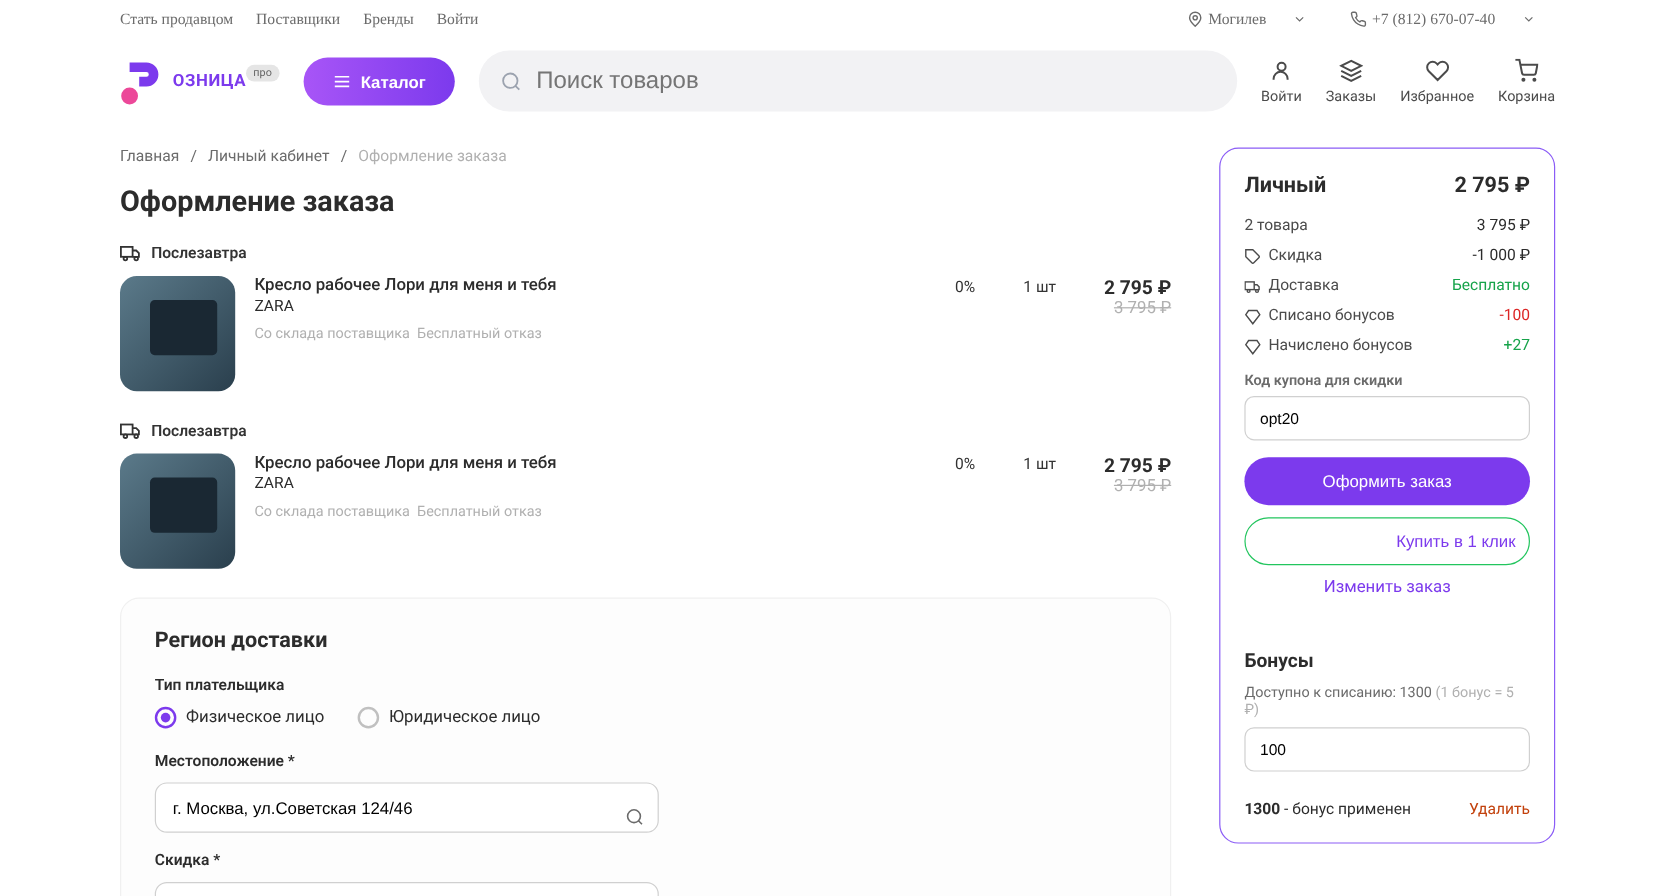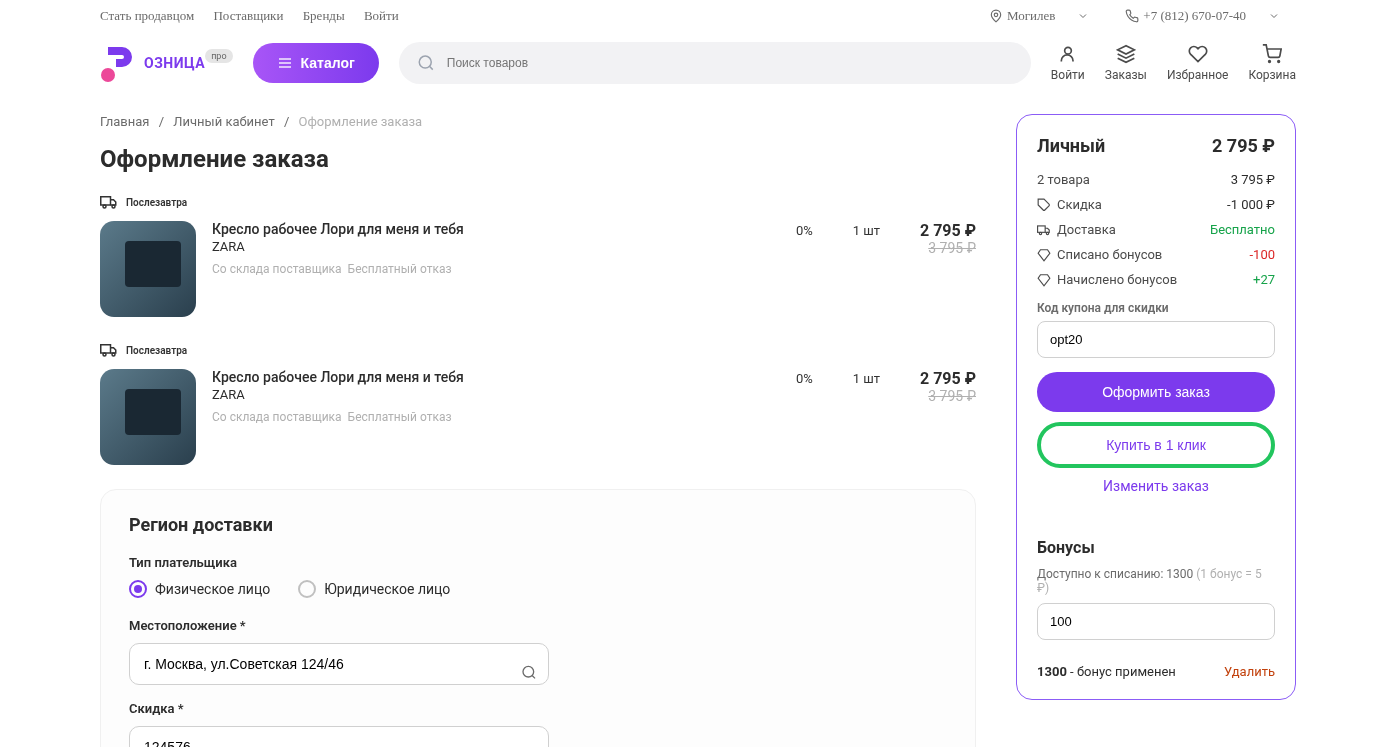--- a/index.html
+++ b/index.html
@@ -8,32 +8,32 @@
 .topbar { display: flex; justify-content: space-between; align-items: center; padding: 8px 100px; font-size: 13px; color: #6b6b6b; }
 .topbar-left a, .topbar-right span { color: #6b6b6b; text-decoration: none; margin-right: 16px; cursor: pointer; font-family: Liberation Serif, serif; }
 .topbar-right { display: flex; align-items: center; gap: 20px; }
 .topbar-right .loc, .topbar-right .phone { display: flex; align-items: center; gap: 4px; }
 .header { display: flex; align-items: center; padding: 10px 100px 30px; gap: 20px; }
 .logo { display: flex; align-items: center; gap: 4px; }
 .logo-mark { width: 40px; height: 40px; position: relative; }
 .logo-text { font-weight: 700; font-size: 14px; color: #7c3aed; letter-spacing: 0.5px; }
 .catalog-btn { background: linear-gradient(90deg, #a855f7, #7c3aed); color: #fff; border: none; border-radius: 999px; padding: 12px 24px; font-size: 14px; font-weight: 600; cursor: pointer; display: flex; align-items: center; gap: 8px; }
 .search-wrap { flex: 1; position: relative; }
-.search-input { width: 100%; border: none; background: #f2f2f4; border-radius: 999px; padding: 14px 20px 14px 48px; font-size: 12px; color: #6b6b6b; outline: none; }
+.search-input { width: 100%; border: none; background: #f2f2f4; border-radius: 999px; padding: 14px 20px 14px 48px; font-size: 20px; color: #6b6b6b; outline: none; }
 .search-icon { position: absolute; left: 18px; top: 50%; transform: translateY(-50%); color: #9ca3af; }
 .header-actions { display: flex; gap: 20px; }
 .header-action { display: flex; flex-direction: column; align-items: center; gap: 4px; font-size: 12px; color: #4b4b4b; cursor: pointer; }
 .header-action svg { width: 20px; height: 20px; }
 .main { display: flex; padding: 0 100px 40px; gap: 40px; align-items: flex-start; }
 .left { flex: 1; }
 .breadcrumb { font-size: 13px; color: #6b6b6b; margin-bottom: 16px; }
 .breadcrumb span.active { color: #b0b0b0; }
 .breadcrumb .sep { margin: 0 6px; }
 .page-title { font-size: 24px; font-weight: 700; margin-bottom: 20px; }
-.delivery-row { display: flex; align-items: center; gap: 8px; font-size: 10px; font-weight: 600; color: #333; margin-bottom: 10px; }
+.delivery-row { display: flex; align-items: center; gap: 8px; font-size: 13px; font-weight: 600; color: #333; margin-bottom: 10px; }
 .product { display: flex; gap: 16px; margin-bottom: 24px; }
 .product-img { width: 96px; height: 96px; border-radius: 14px; background: linear-gradient(135deg, #5b7a8a 0%, #2a3f4d 100%); position: relative; overflow: hidden; }
 .product-img::after { content: ''; position: absolute; inset: 20px 15px 30px 25px; background: #1a2833; border-radius: 4px; }
 .product-info { flex: 1; }
 .product-title { font-size: 14px; font-weight: 500; color: #2c2c2c; margin-bottom: 2px; }
 .product-brand { font-size: 13px; color: #2c2c2c; margin-bottom: 8px; }
 .product-meta { font-size: 12px; color: #b0b0b0; }
 .product-right { display: flex; align-items: flex-start; gap: 40px; }
 .discount, .qty { font-size: 13px; color: #333; padding-top: 2px; }
 .prices { text-align: right; }
@@ -52,21 +52,21 @@
 .input-wrap .search-mini { position: absolute; right: 12px; top: 50%; transform: translateY(-50%); color: #6b6b6b; }
 .sidebar { width: 280px; border: 1.5px solid #8b5cf6; border-radius: 16px; padding: 20px; }
 .sidebar h3 { font-size: 18px; font-weight: 700; display: flex; justify-content: space-between; align-items: baseline; margin-bottom: 16px; }
 .summary-row { display: flex; justify-content: space-between; align-items: center; font-size: 13px; margin-bottom: 10px; }
 .summary-row .label { display: flex; align-items: center; gap: 6px; color: #4b4b4b; }
 .summary-row .green { color: #16a34a; }
 .summary-row .red { color: #dc2626; }
 .coupon-label { font-size: 12px; color: #6b6b6b; font-weight: 600; margin: 14px 0 6px; }
 .coupon-input { width: 100%; border: 1px solid #d0d0d0; border-radius: 8px; padding: 10px 12px; font-size: 13px; margin-bottom: 14px; outline: none; }
 .btn-primary { width: 100%; background: #7c3aed; color: #fff; border: none; border-radius: 999px; padding: 12px; font-size: 14px; font-weight: 500; cursor: pointer; margin-bottom: 10px; }
-.btn-outline { width: 100%; background: #fff; color: #7c3aed; border: 4px solid #22c55e; border-radius: 999px; padding: 11px; font-size: 14px; font-weight: 500; cursor: pointer; margin-bottom: 10px; }
+.btn-outline { width: 100%; background: #fff; color: #7c3aed; border: 1px solid #22c55e; border-radius: 999px; padding: 11px; font-size: 14px; font-weight: 500; cursor: pointer; margin-bottom: 10px; text-align: right; }
 .link-btn { display: block; text-align: center; color: #7c3aed; font-size: 14px; text-decoration: none; cursor: pointer; }
 .bonus-section { margin-top: 30px; }
 .bonus-title { font-size: 16px; font-weight: 700; margin-bottom: 10px; margin-top: 44px; }
 .bonus-desc { font-size: 12px; color: #6b6b6b; margin-bottom: 8px; }
 .bonus-desc .light { color: #b0b0b0; }
 .bonus-applied { display: flex; justify-content: space-between; align-items: center; font-size: 13px; margin-top: 10px; }
 .bonus-applied .remove { color: #c2410c; cursor: pointer; }
 svg { display: inline-block; vertical-align: middle; }
 .chev { margin-left: 2px; }
 </style>

